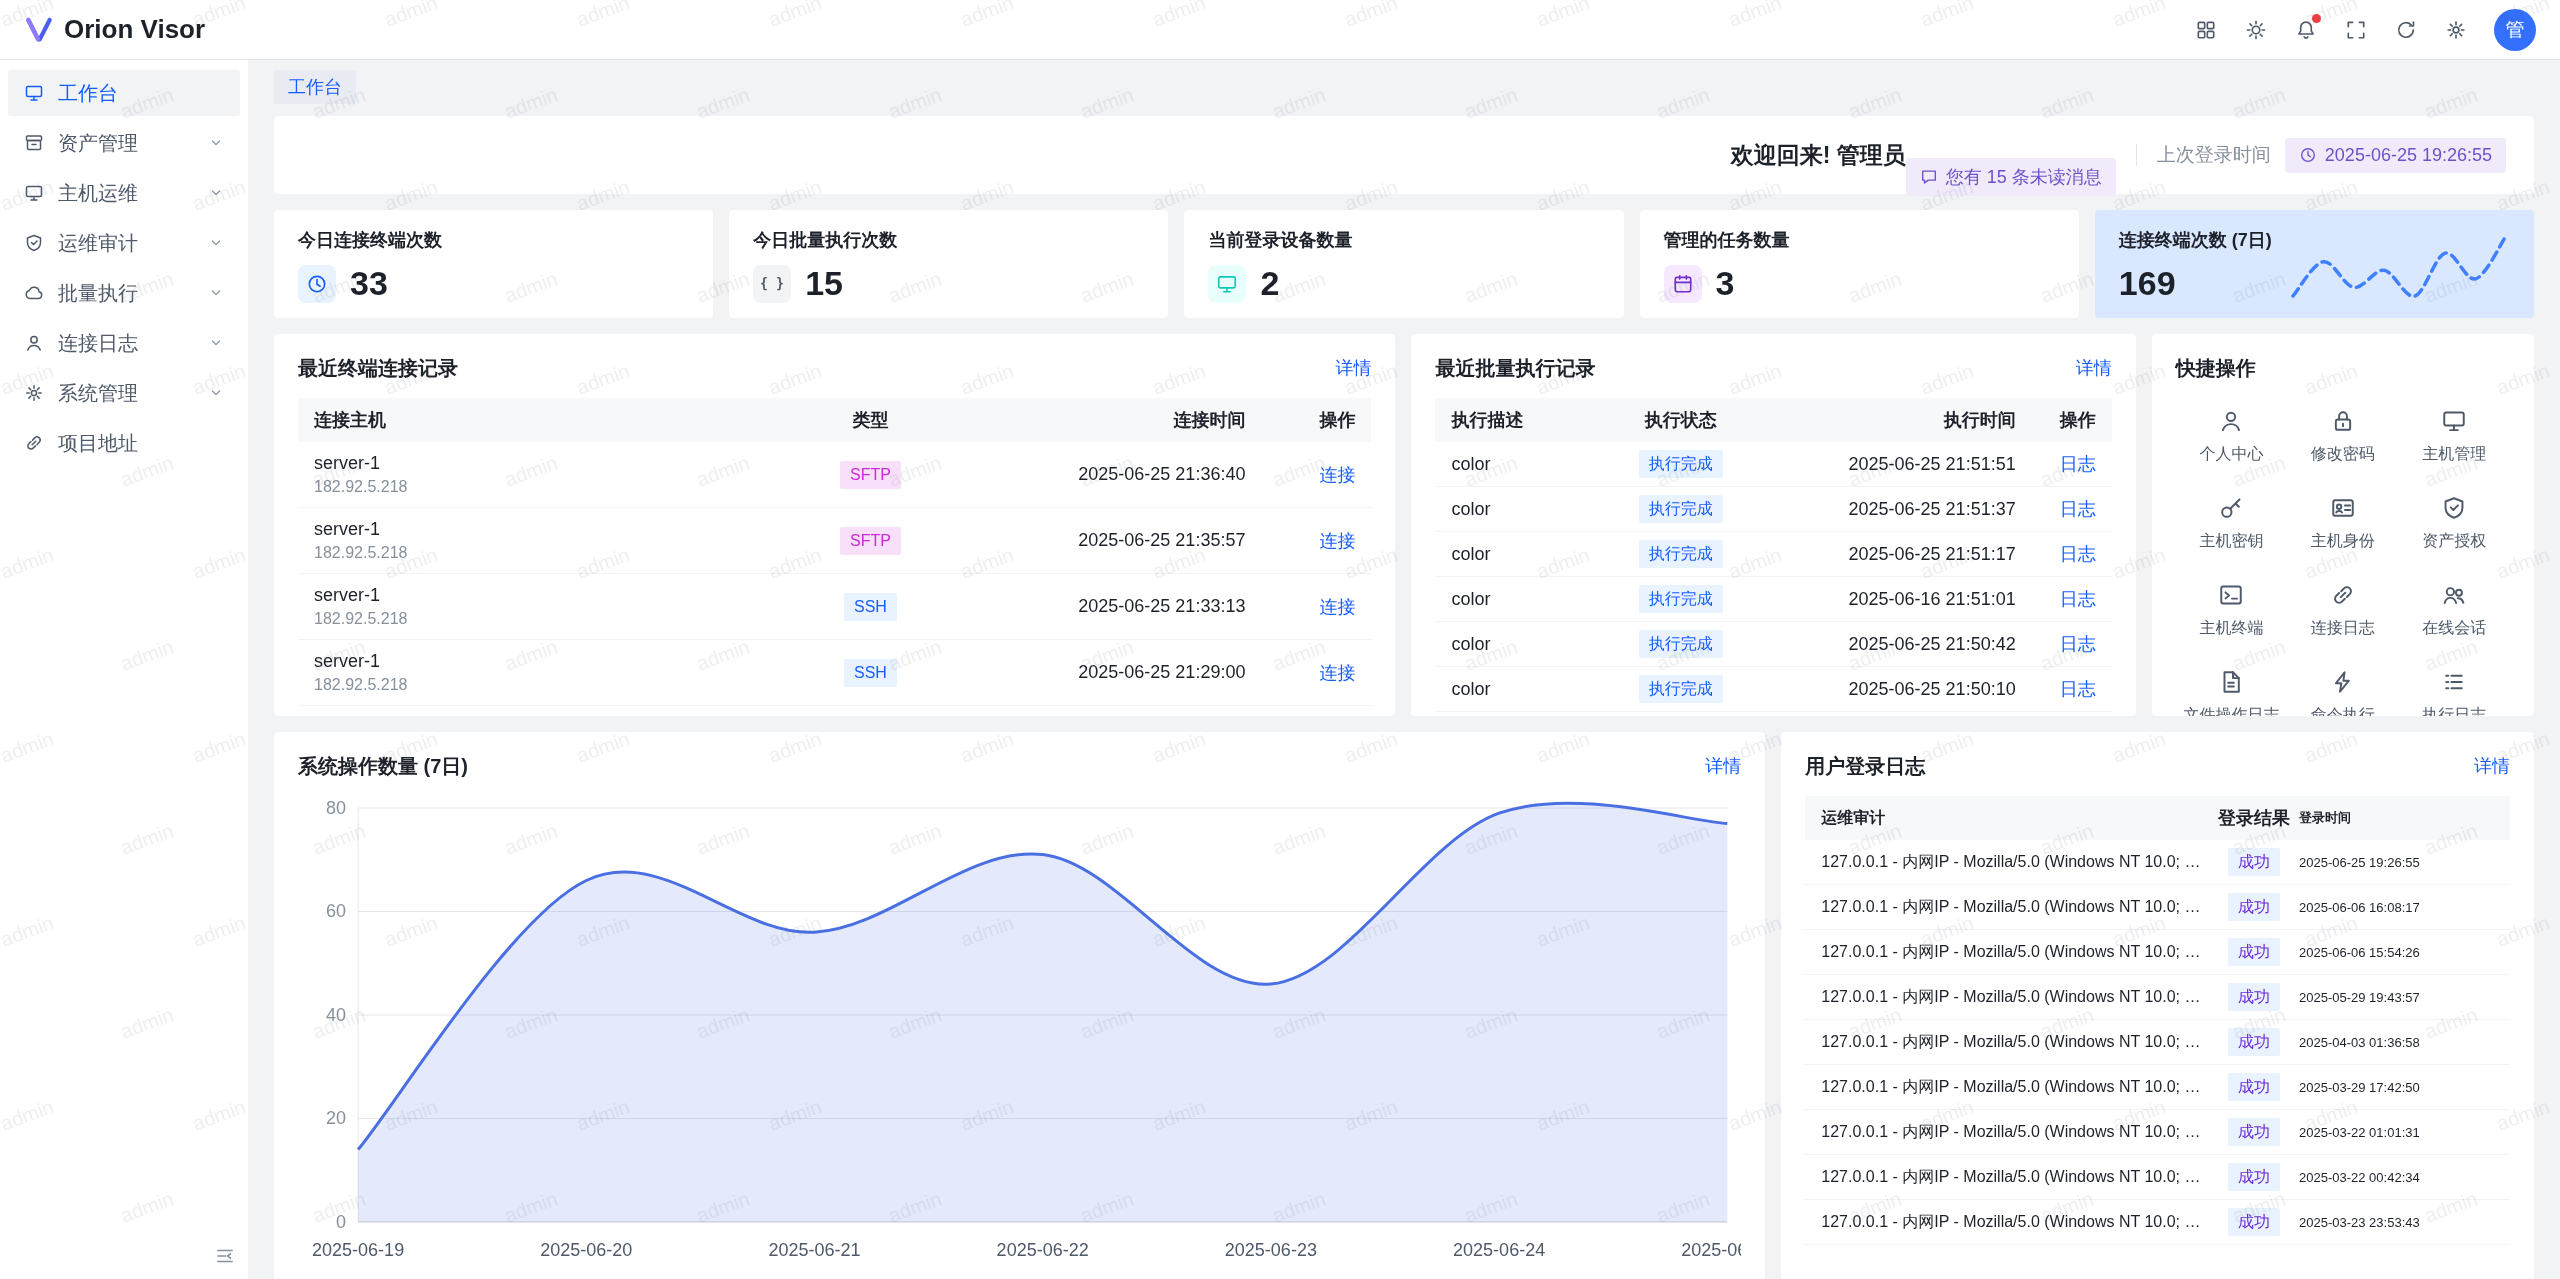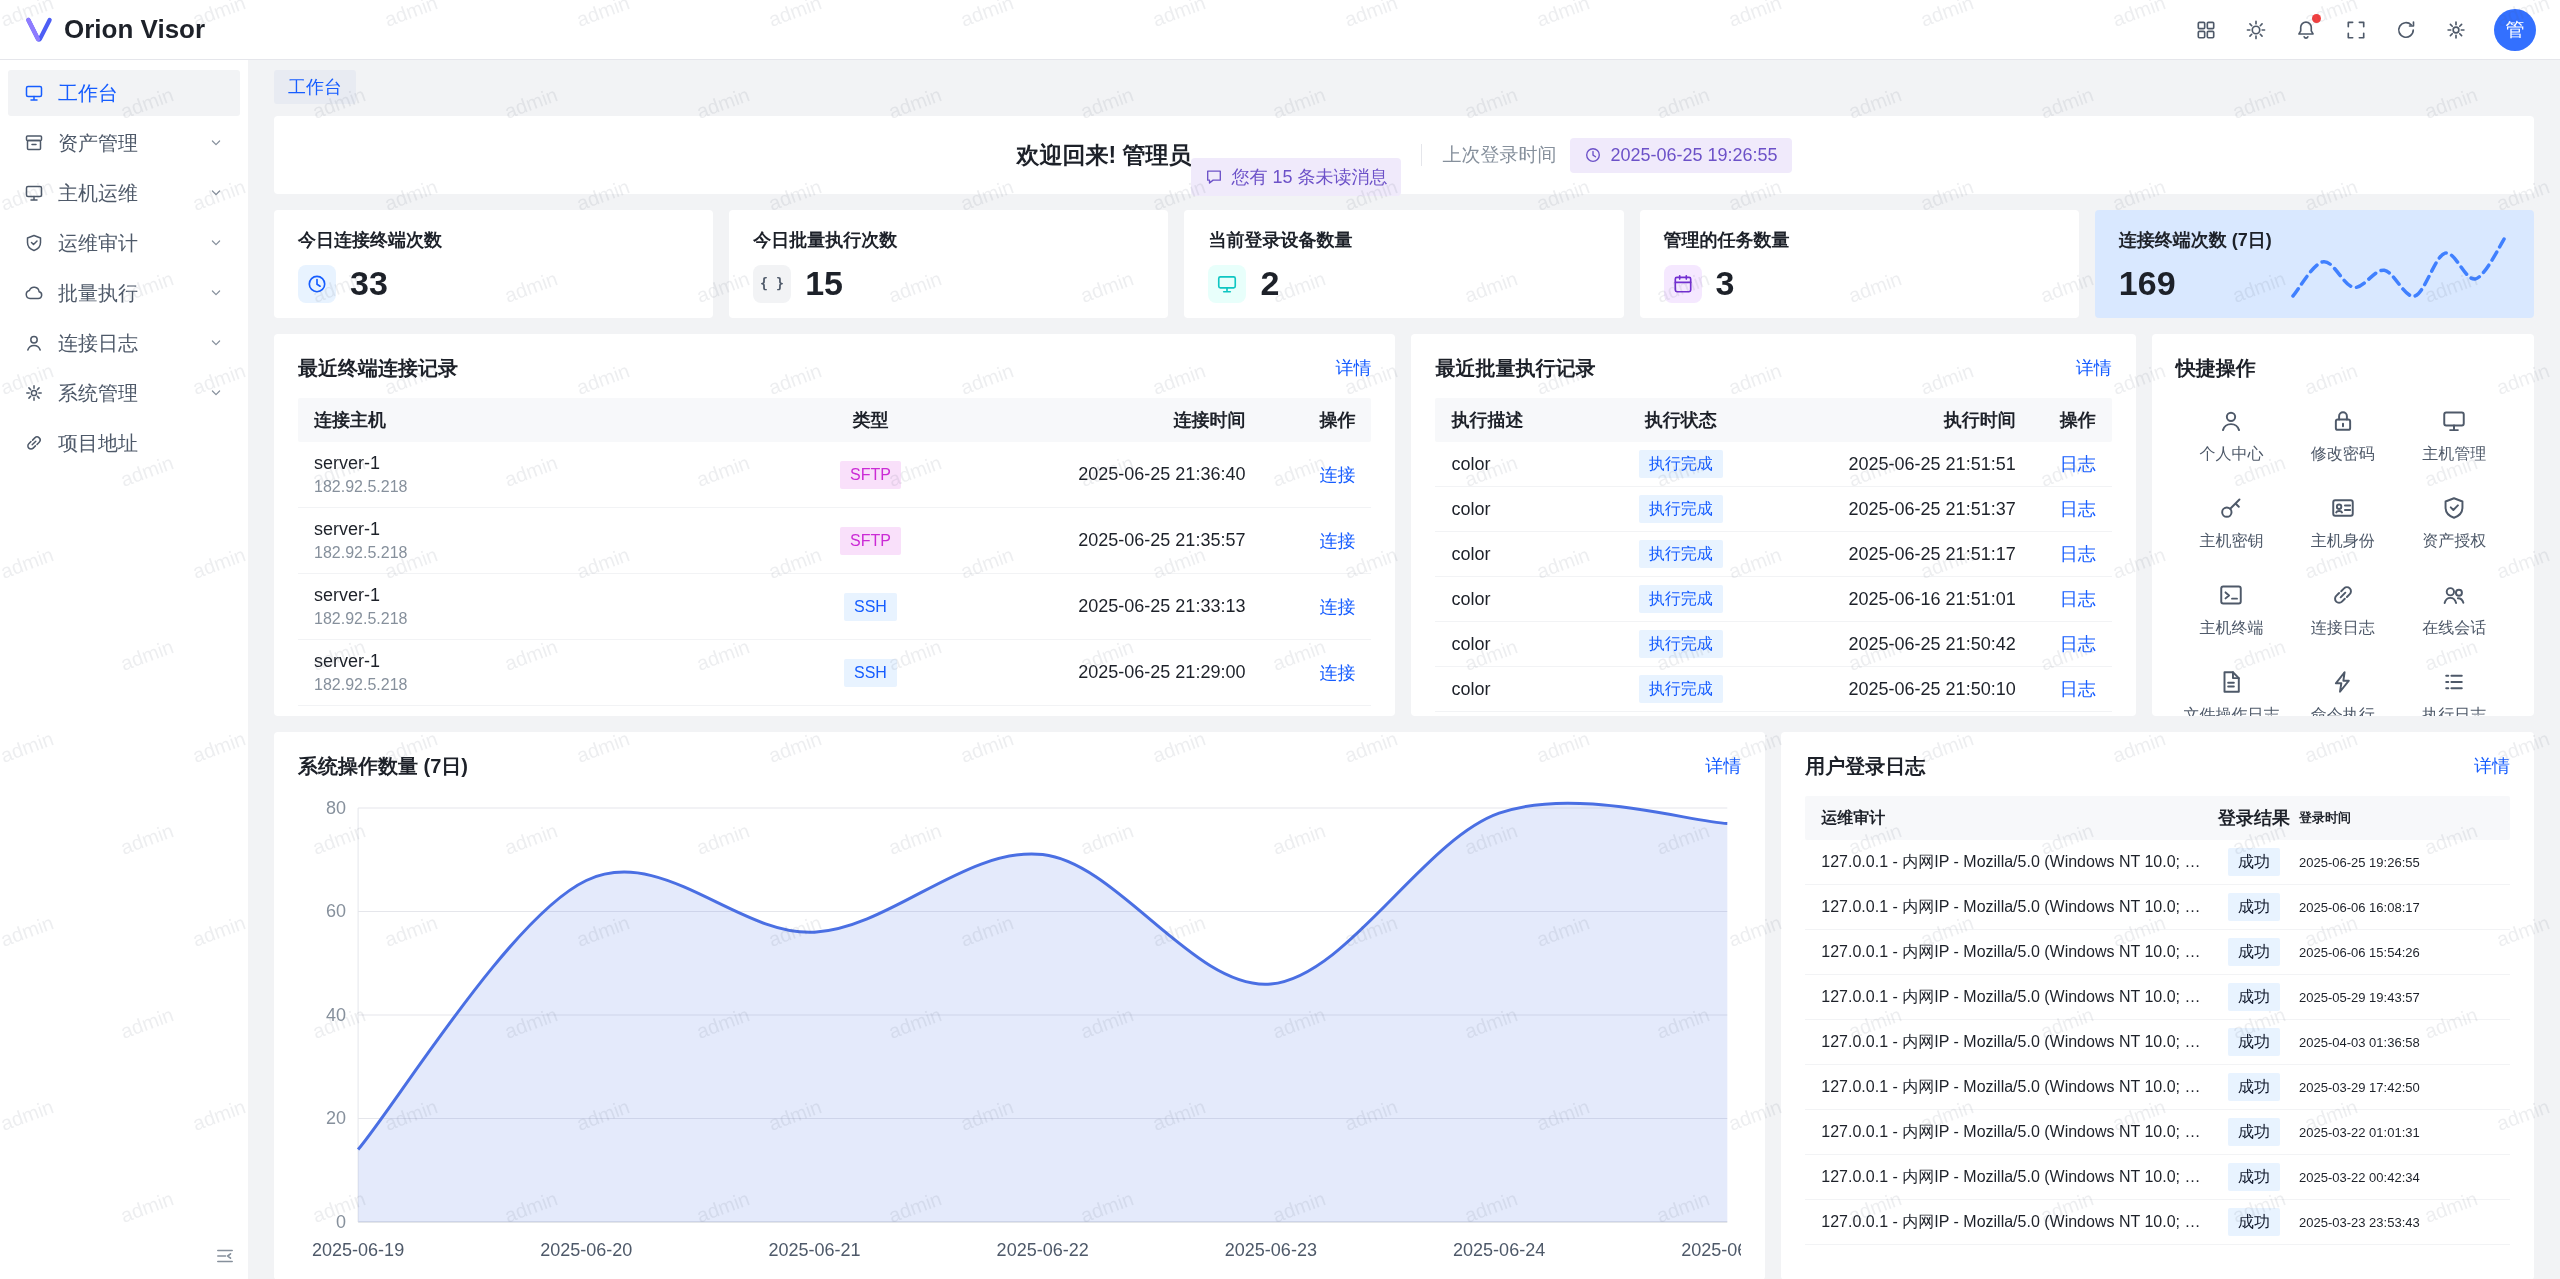--- a/index.html
+++ b/index.html
@@ -28,21 +28,21 @@
   .menu-ic{display:flex;}
   .menu-label{flex:1;white-space:nowrap;}
   .menu-chevron{display:flex;color:#86909C;}
   .sidebar-collapse{position:absolute;bottom:12px;right:12px;color:#86909C;cursor:pointer;display:flex;}
 
   
   .main{position:absolute;left:248px;top:60px;width:2312px;bottom:0;padding:10px 26px 0;z-index:1;}
   .breadcrumb{margin-bottom:12px;}
   .crumb{display:inline-block;background:#E8EBF2;color:#165DFF;font-size:18px;padding:5px 14px;border-radius:3px;cursor:pointer;}
 
-  .welcome-card{background:#fff;border-radius:4px;height:78px;display:flex;align-items:center;justify-content:center;padding:0 28px;}
+  .welcome-card{background:#fff;border-radius:4px;height:78px;display:flex;align-items:center;justify-content:flex-end;padding:0 28px;}
   .welcome-title{font-size:23px;font-weight:bold;color:#1D2129;}
   .welcome-right{display:flex;align-items:center;}
   .chip{display:inline-flex;align-items:center;gap:8px;background:#F0EAFB;color:#6C51C8;font-size:18px;padding:7px 14px;border-radius:4px;white-space:nowrap;}
   .chip-message{cursor:pointer;margin-top:44px;}
   .vdivider{width:1px;height:22px;background:#E5E6EB;margin:0 20px;}
   .last-login-label{color:#86909C;font-size:19px;margin-right:14px;white-space:nowrap;}
 
   
   .stats-row{display:flex;gap:16px;margin-top:16px;}
   .stat-card{flex:1;background:#fff;border-radius:4px;padding:18px 24px;height:108px;position:relative;overflow:hidden;}
@@ -78,21 +78,21 @@
   .col-desc{flex:1;min-width:0;}
   .col-status{width:170px;text-align:center;}
   .panel-batch .col-time{width:250px;text-align:right;}
   .panel-batch .col-action{width:80px;text-align:right;}
   .panel-batch .trow{height:45px;}
 
   .tag{display:inline-block;font-size:16px;line-height:1;padding:6px 10px;border-radius:2px;white-space:nowrap;}
   .tag-sftp{background:#F9E0FA;color:#CB2BD5;}
   .tag-ssh{background:#E8F3FF;color:#165DFF;}
   .tag-status{background:#E8F3FF;color:#165DFF;}
-  .tag-success{background:#E8F3FF;color:#0f172a;}
+  .tag-success{background:#E8F3FF;color:#6d28d9;}
 
   
   .qa-grid{display:grid;grid-template-columns:repeat(3,1fr);row-gap:30px;margin-top:26px;}
   .qa-item{display:flex;flex-direction:column;align-items:center;gap:10px;cursor:pointer;}
   .qa-ic{display:flex;color:#4E5969;}
   .qa-label{font-size:16px;color:#4E5969;white-space:nowrap;}
 
   
   .bottom-row{display:flex;gap:16px;margin-top:16px;height:548px;}
   .panel-chart{flex:1489 1 0;}

